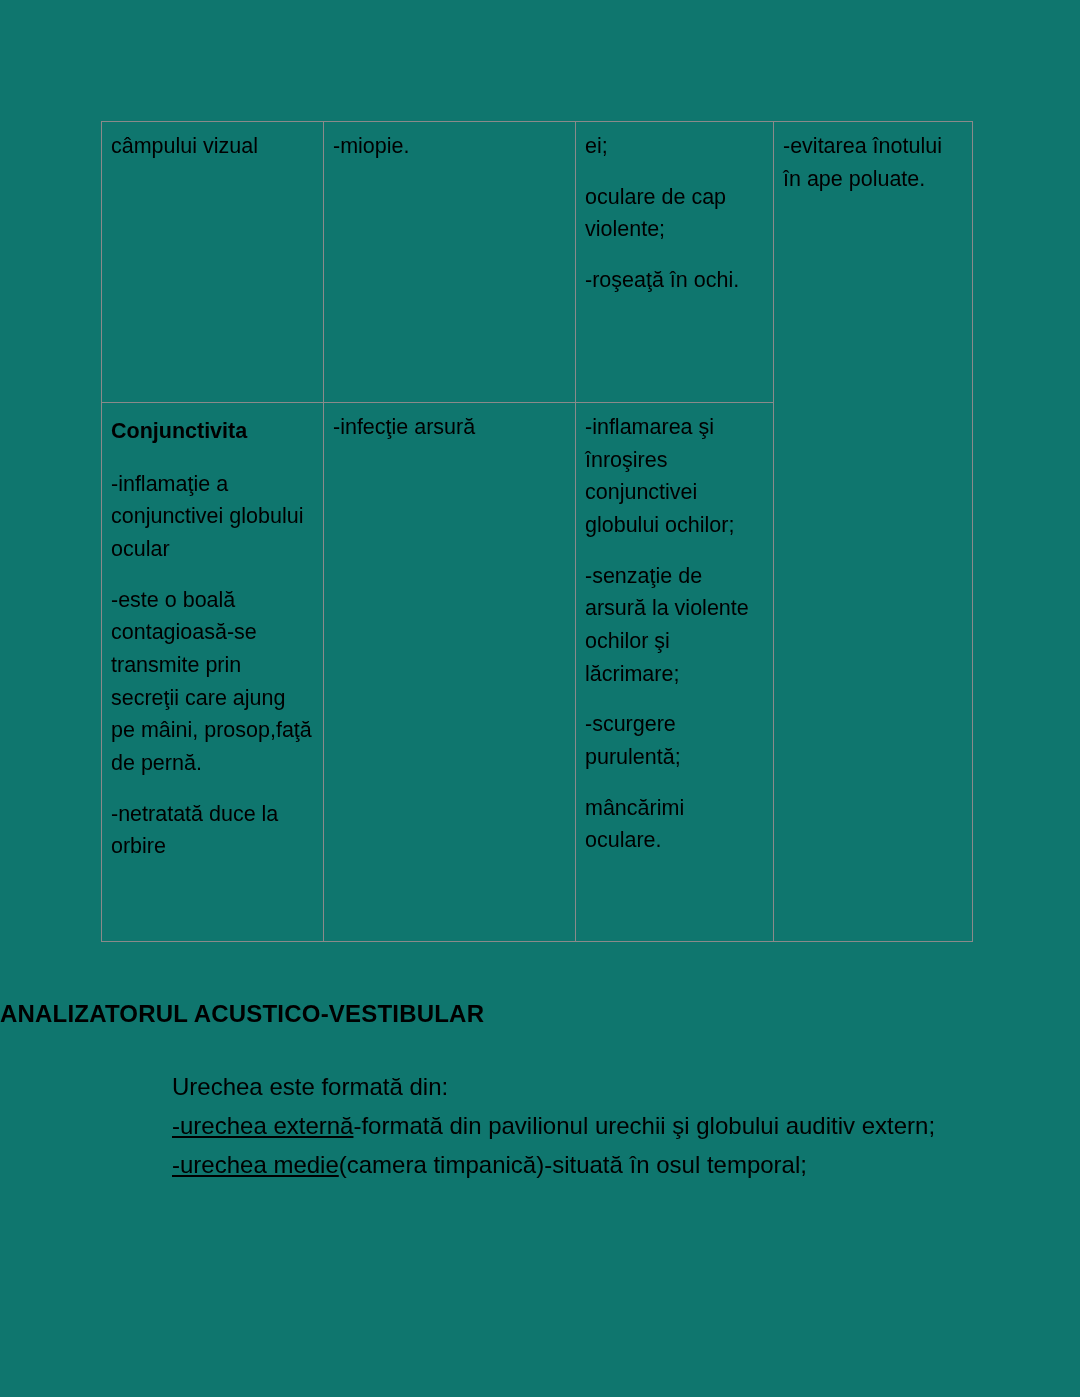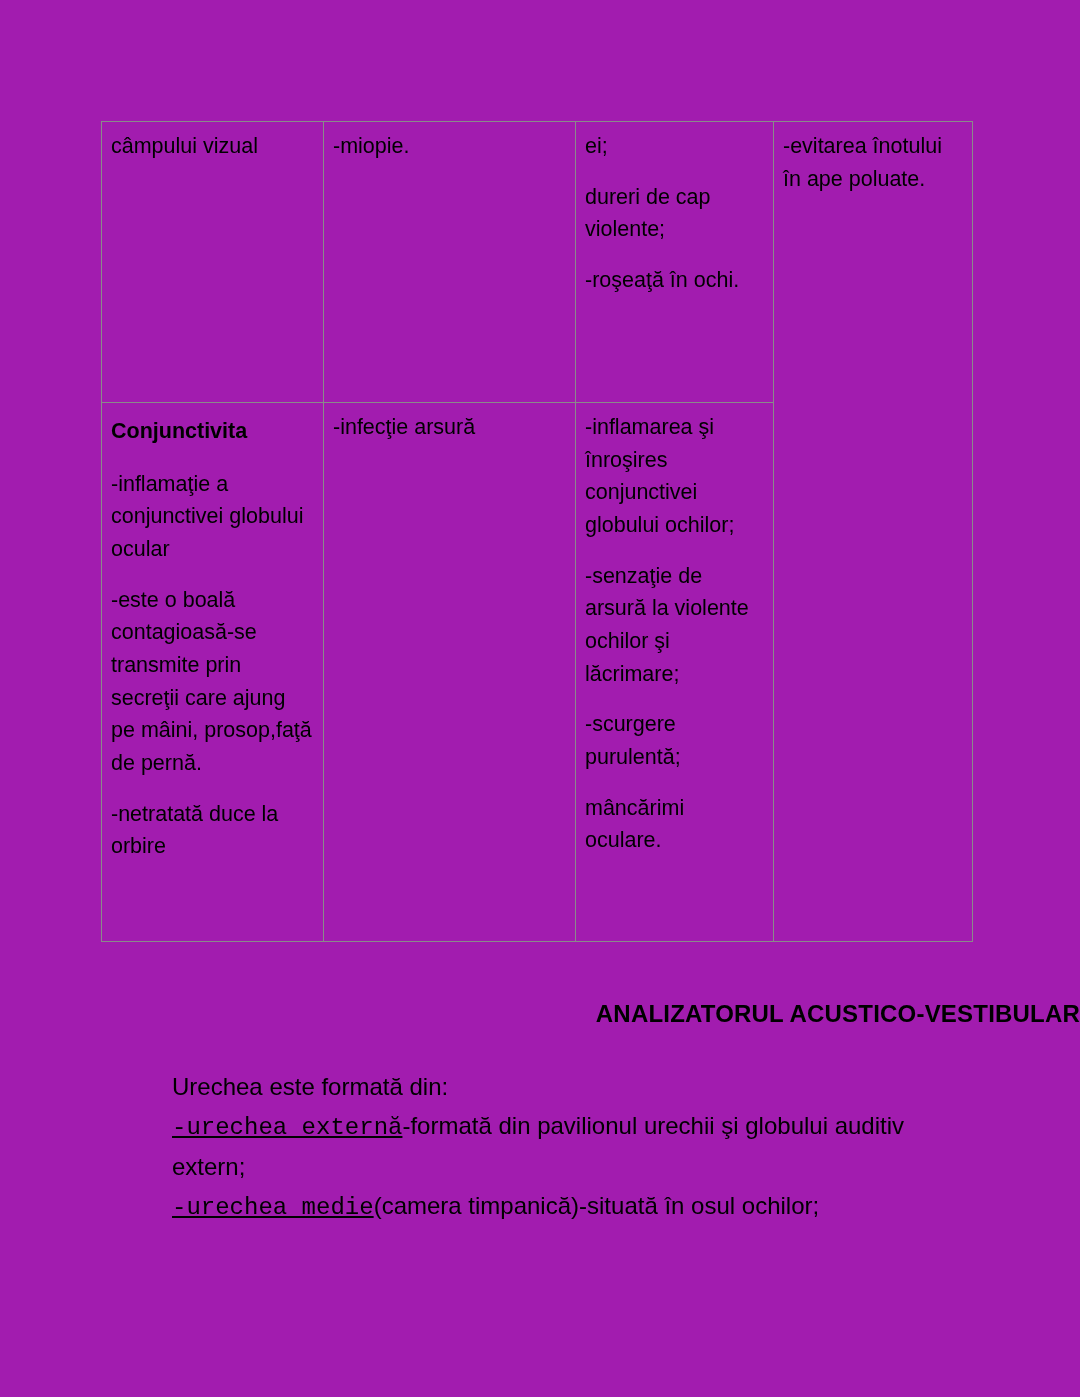--- a/index.html
+++ b/index.html
@@ -16,21 +16,21 @@
     position: relative;
     overflow: hidden;
   }
 
   .page {
     position: absolute;
     left: 0;
     top: 0;
     width: 1080px;
     height: 1397px;
-    background: #a21caf;
+    background: #0f766e;
   }
 
   
   .disease-table {
     position: absolute;
     left: 101px;
     top: 121px;
     width: 871px;
     border-collapse: collapse;
     table-layout: fixed;
@@ -60,21 +60,21 @@
   }
   .row-1 td { height: 262px; }
   .row-2 td { height: 520px; }
 
   
   .section-heading {
     position: absolute;
     left: 0;
     top: 1000px;
     width: 1080px;
-    text-align: right;
+    text-align: left;
     font-size: 24px;
     font-weight: bold;
     letter-spacing: 0.2px;
     font-family: "Liberation Sans", sans-serif;
   }
 
   
   .body-text {
     position: absolute;
     left: 172px;
@@ -83,21 +83,20 @@
     font-size: 24px;
     line-height: 1.62;
     font-family: "Liberation Sans", sans-serif;
   }
   .body-text .line {
     display: block;
     white-space: normal;
   }
   .u {
     text-decoration: underline;
-    font-family: Liberation Mono, monospace;
   }
 </style>
 </head>
 <body>
 
 <div class="page">
 
   <table class="disease-table">
     <colgroup>
       <col class="col-1">
@@ -108,21 +107,21 @@
     <tbody>
       <tr class="row-1">
         <td>
           <p class="cell-p">câmpului vizual</p>
         </td>
         <td>
           <p class="cell-p">-miopie.</p>
         </td>
         <td>
           <p class="cell-p">ei;</p>
-          <p class="cell-p">dureri de cap violente;</p>
+          <p class="cell-p">oculare de cap violente;</p>
           <p class="cell-p">-roşeaţă în ochi.</p>
         </td>
         <td rowspan="2">
           <p class="cell-p">-evitarea înotului în ape poluate.</p>
         </td>
       </tr>
       <tr class="row-2">
         <td>
           <p class="cell-title">Conjunctivita</p>
           <p class="cell-p">-inflamaţie a conjunctivei globului ocular</p>
@@ -140,16 +139,16 @@
         </td>
       </tr>
     </tbody>
   </table>
 
   <div class="section-heading">ANALIZATORUL ACUSTICO-VESTIBULAR</div>
 
   <div class="body-text">
     <span class="line"><span>Urechea este formată din:</span></span>
     <span class="line"><span class="u">-urechea externă</span><span>-formată din pavilionul urechii şi globului auditiv extern;</span></span>
-    <span class="line"><span class="u">-urechea medie</span><span>(camera timpanică)-situată în osul ochilor;</span></span>
+    <span class="line"><span class="u">-urechea medie</span><span>(camera timpanică)-situată în osul temporal;</span></span>
   </div>
 
 </div>
 
 </body></html>

